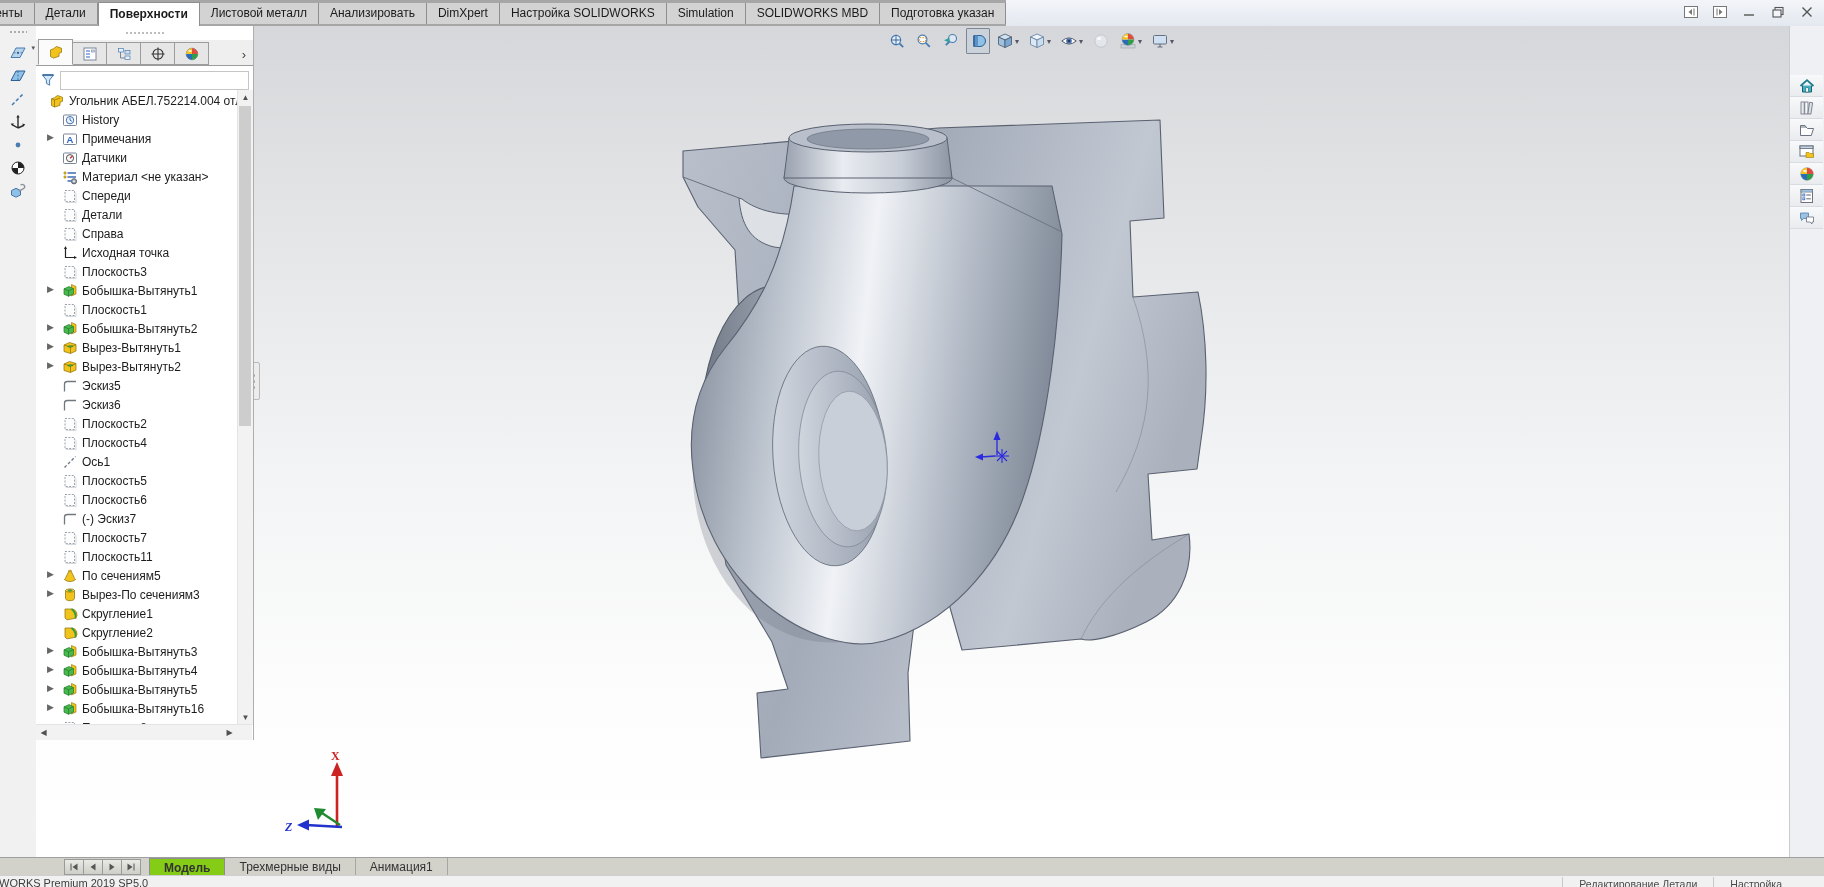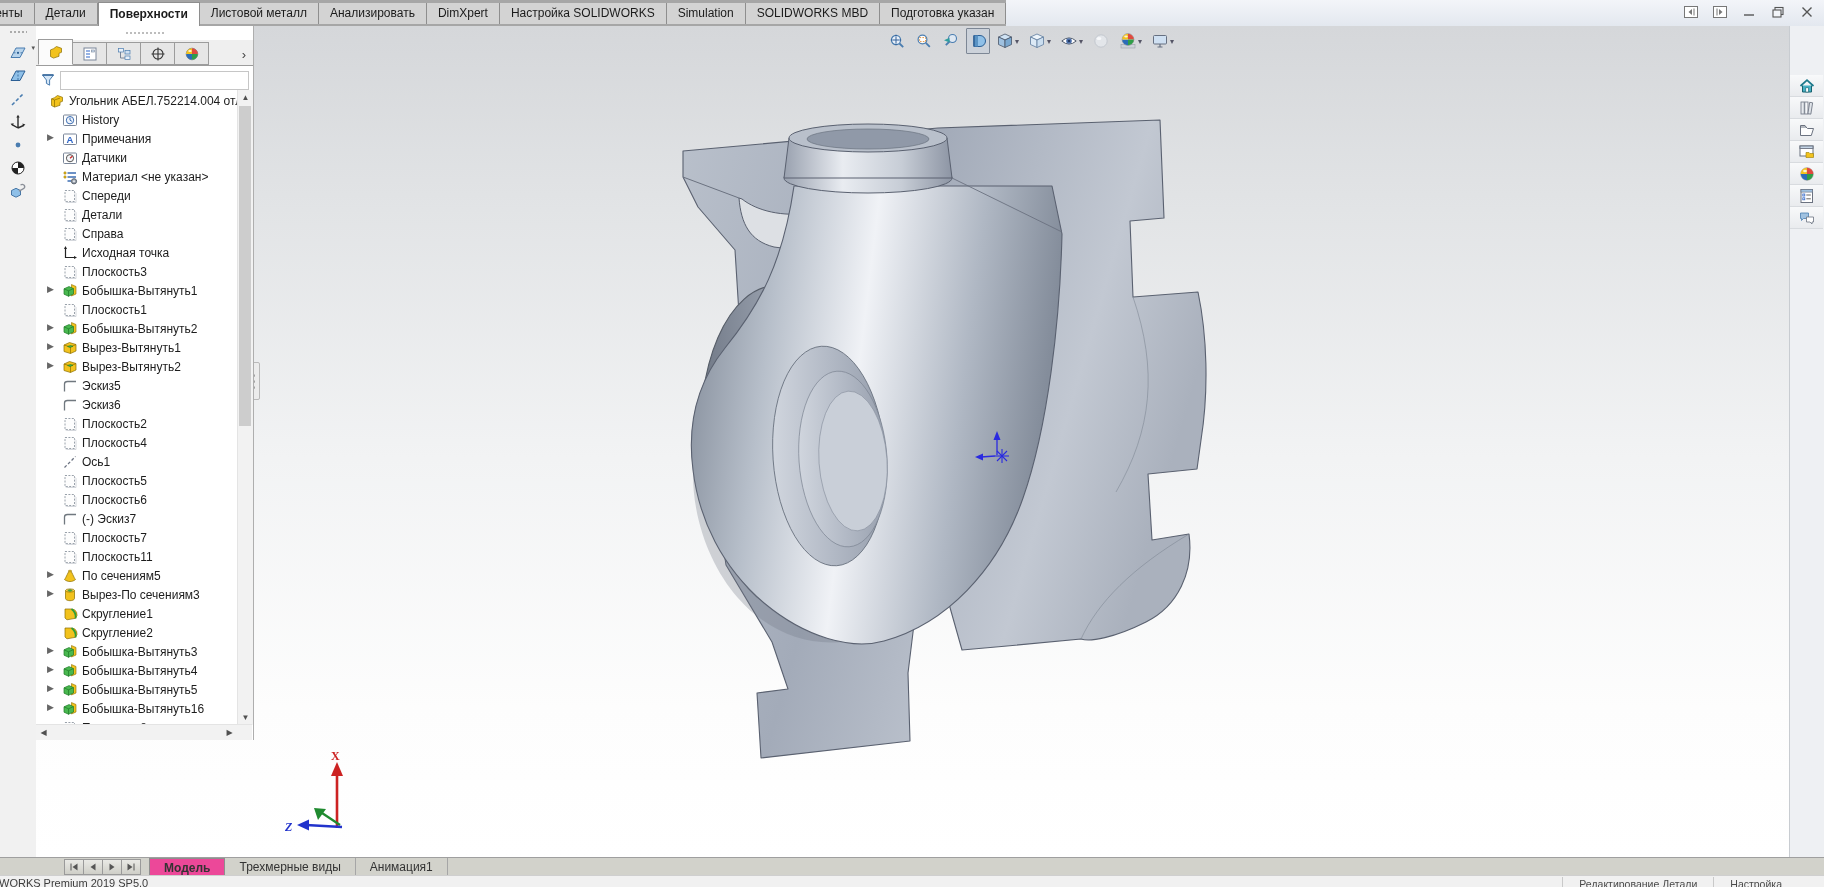--- a/index.html
+++ b/index.html
@@ -77,21 +77,21 @@
 
   
   .bottom-strip{position:absolute;left:0;top:857px;width:1824px;height:18px;background:#d2d2cb;
                 border-top:1px solid #9f9f9f;display:flex;align-items:stretch;font-size:12px;}
   .bs-pad{width:64px;}
   .nav-btn{width:18px;margin:1px 0;border:1px solid #9a9a9a;border-right:none;
            background:linear-gradient(#e9e9e5,#cfcfc8);display:flex;align-items:center;justify-content:center;}
   .nav-btn:last-of-type{border-right:1px solid #9a9a9a;}
   .bs-gap{width:8px;}
   .bs-tab{padding:0 14px;display:flex;align-items:center;color:#333;border-right:1px solid #a6a6a6;background:transparent;}
-  .bs-tab.active{background:#ec4899;font-weight:bold;border:1px solid #8e8e8e;border-bottom:none;}
+  .bs-tab.active{background:#84cc16;font-weight:bold;border:1px solid #8e8e8e;border-bottom:none;}
 
   
   .status-bar{position:absolute;left:0;top:875px;width:1824px;height:12px;background:#f1f1f1;
               border-top:1px solid #cfcfcf;overflow:hidden;}
   .sb-left{position:absolute;left:0;top:0;margin-left:-34px;line-height:15px;font-size:11px;color:#3c3c3c;white-space:nowrap;}
   .sb-cells{position:absolute;right:26px;top:1px;display:flex;}
   .sb-cell{border-left:1px solid #c9c9c9;padding:0 16px;font-size:10.5px;color:#4a4a4a;line-height:14px;white-space:nowrap;}
 </style>
 </head>
 <body>

